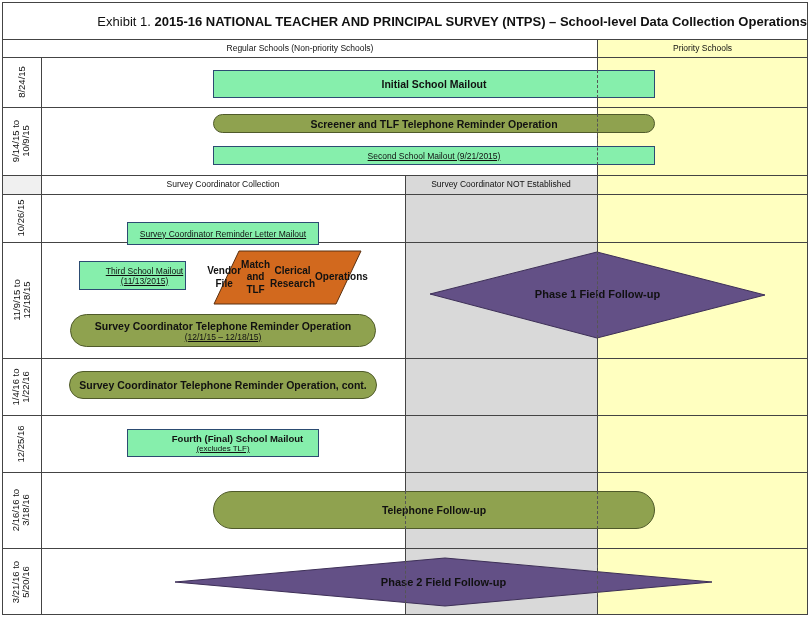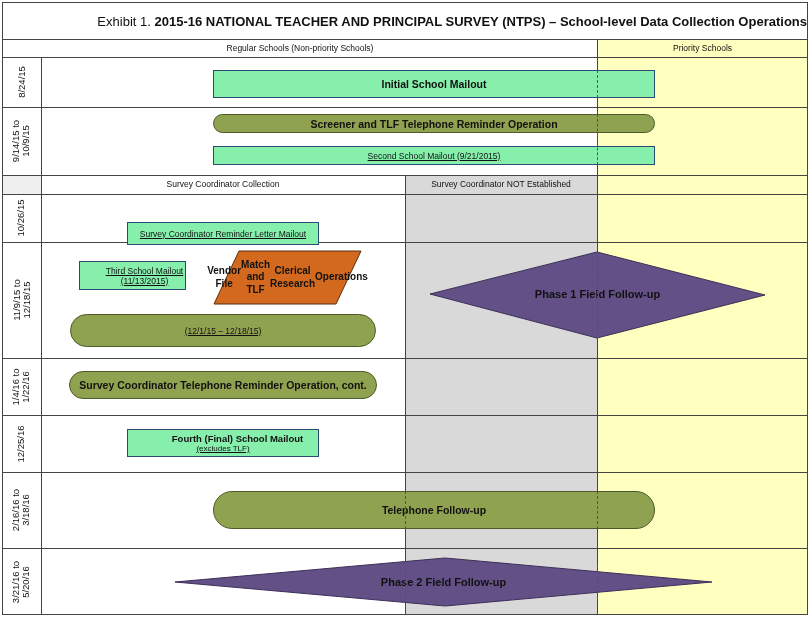--- a/index.html
+++ b/index.html
@@ -111,20 +111,21 @@
 </svg>
 
 <div class="abs" style="left:222px;top:251px;width:131px;height:53px;display:flex;flex-direction:row;align-items:center;justify-content:center;text-align:center;line-height:12.5px;">
   <span class="lbl-b" style="font-size:10px;">Vendor File</span>
   <span class="lbl-b" style="font-size:10px;">Match and TLF</span>
   <span class="lbl-b" style="font-size:10px;">Clerical Research</span>
   <span class="lbl-b" style="font-size:10px;">Operations</span>
 </div>
 
 <div class="abs pill" style="left:70px;top:314px;width:306px;height:33px;border-radius:17px;">
+    <span class="lbl-b">Survey Coordinator Telephone Reminder Operation</span>
     <span class="lbl-s">(12/1/15  – 12/18/15)</span>
   </div>
 
 <div class="abs" style="left:430px;top:286px;width:335px;height:16px;text-align:center;font-weight:bold;font-size:11px;line-height:16px;">Phase 1 Field Follow-up</div>
 
 <div class="abs pill" style="left:69px;top:371px;width:308px;height:28px;border-radius:14px;">
     <span class="lbl-b">Survey Coordinator Telephone Reminder Operation, cont.</span>
   </div>
 
 <div class="abs bluebox" style="left:127px;top:429px;width:192px;height:28px;">

